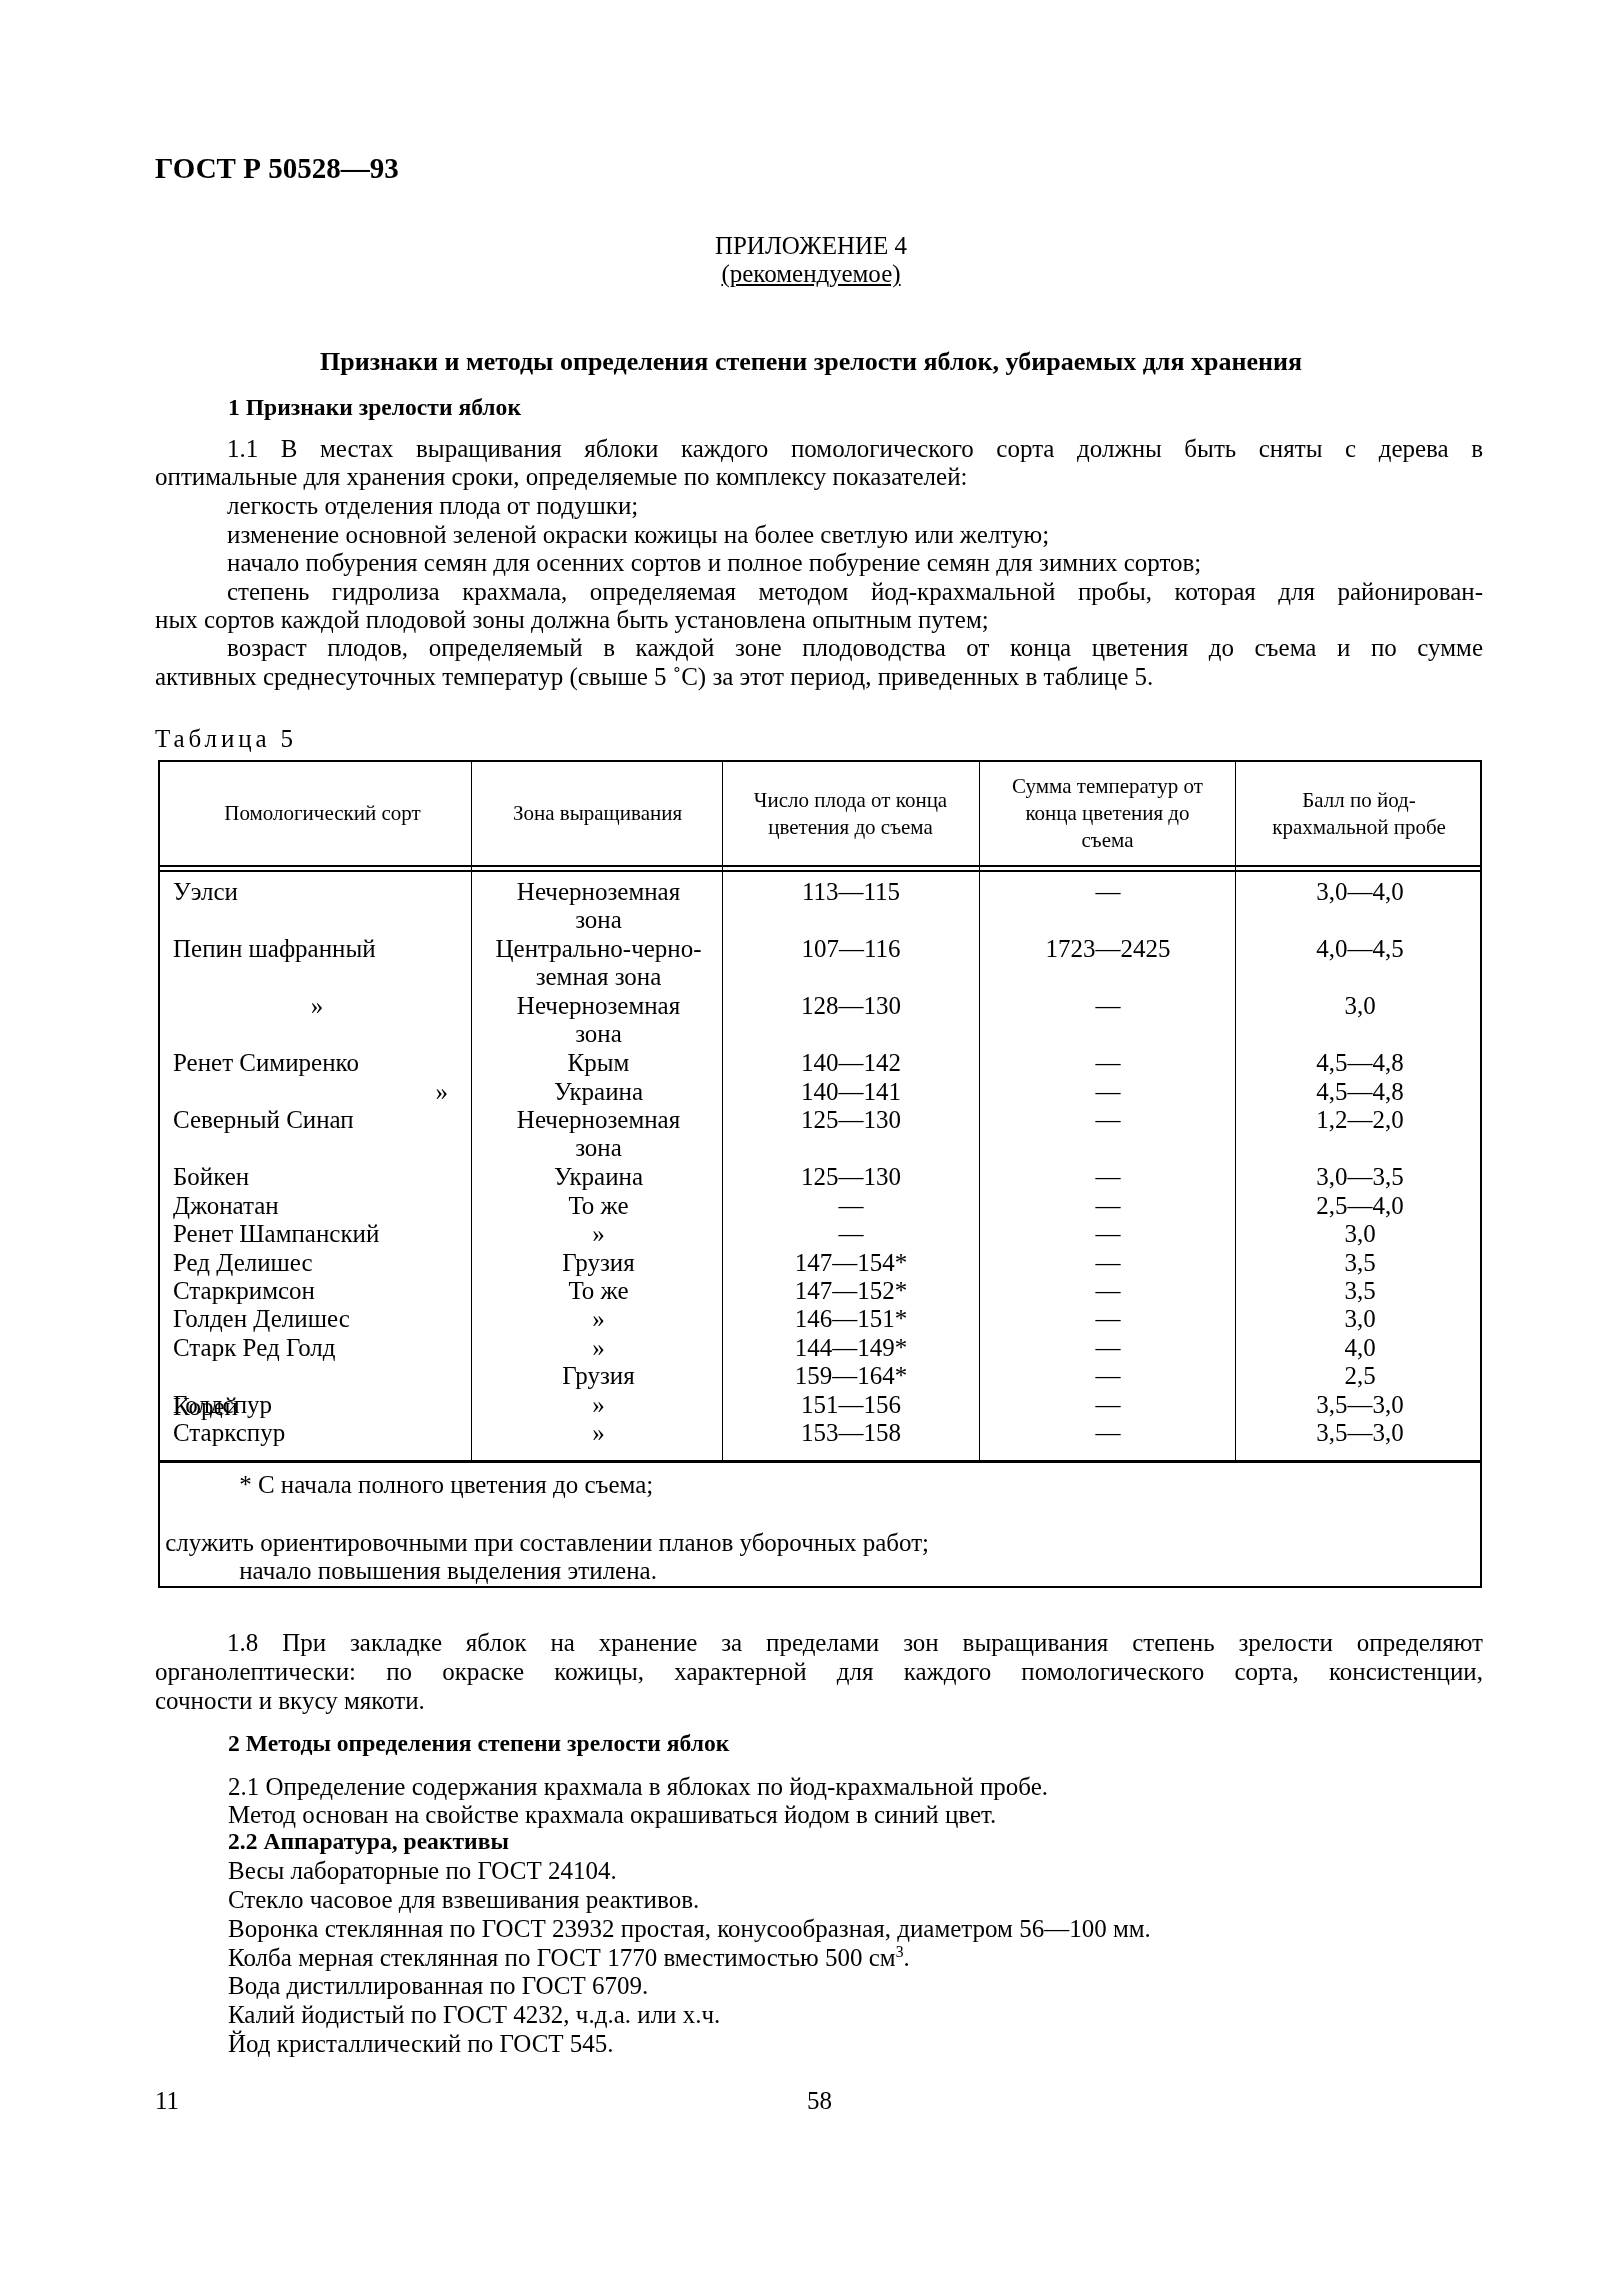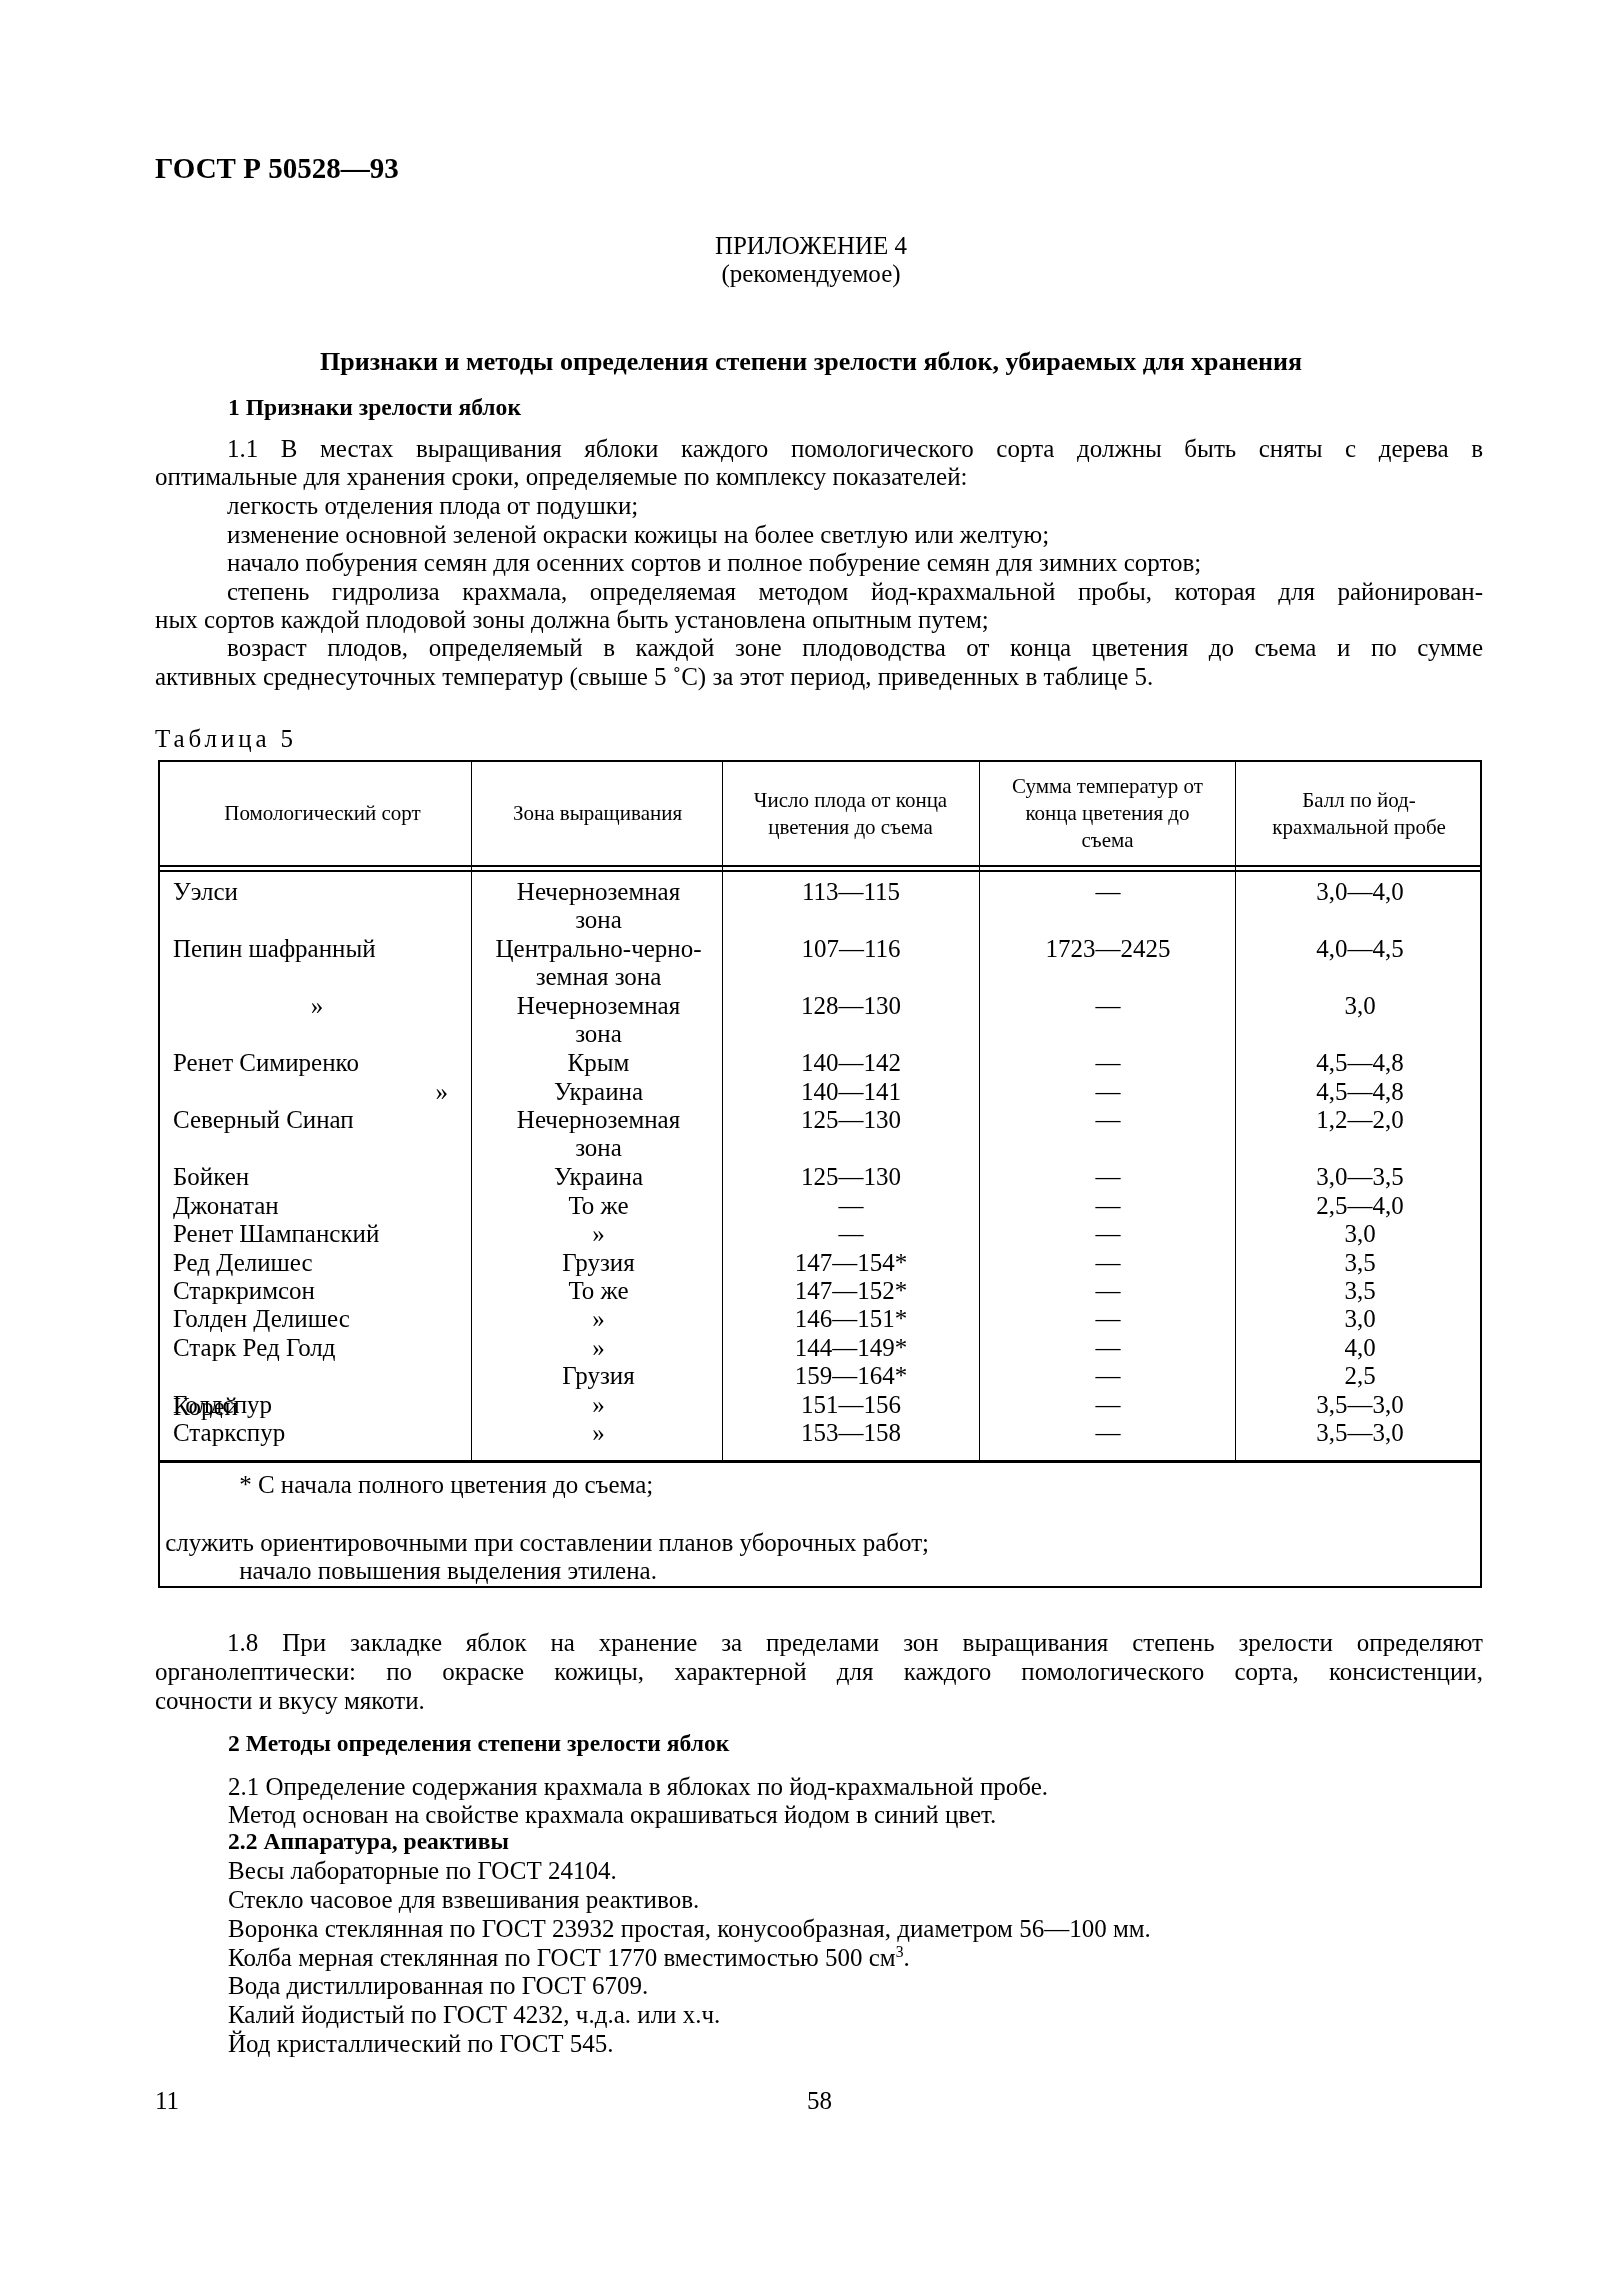--- a/index.html
+++ b/index.html
@@ -6,21 +6,21 @@
   body { width:1622px; height:2295px; position:relative; overflow:hidden;
          font-family:"Liberation Serif", serif; color:#000; font-size:25px; }
   .abs { position:absolute; white-space:nowrap; }
   .bold { font-weight:bold; }
   .center { text-align:center; }
   .line { position:absolute; left:155px; width:1328px; line-height:29px; white-space:nowrap; }
   .just { text-align:justify; text-align-last:justify; }
   .ind { padding-left:72px; box-sizing:border-box; }
   #doc-id { left:155px; top:152px; font-size:29px; font-weight:bold; }
   #appendix { left:0; width:1622px; top:232px; font-size:25px; }
-  #appendix-sub { left:0; width:1622px; top:260px; font-size:25px; }
+  #appendix-sub { left:0; width:1622px; top:260px; font-size:25px;text-decoration:underline; }
   #main-title { left:0; width:1622px; top:347px; font-size:26px; font-weight:bold; }
   #table-caption { left:155px; top:725px; letter-spacing:3.9px; }
   
   #tbl { position:absolute; left:158px; top:760px; width:1324px; height:828px;
          border:2px solid #000; box-sizing:border-box; }
   .vline { position:absolute; top:0; width:1.3px; background:#000; }
   .hdr-line1 { position:absolute; left:0; right:0; top:103px; height:2px; background:#000; }
   .hdr-line2 { position:absolute; left:0; right:0; top:108px; height:2px; background:#000; }
   .foot-line { position:absolute; left:0; right:0; top:698px; height:2.6px; background:#000; }
   .hcell { position:absolute; top:0; height:103px; display:flex; align-items:center;

